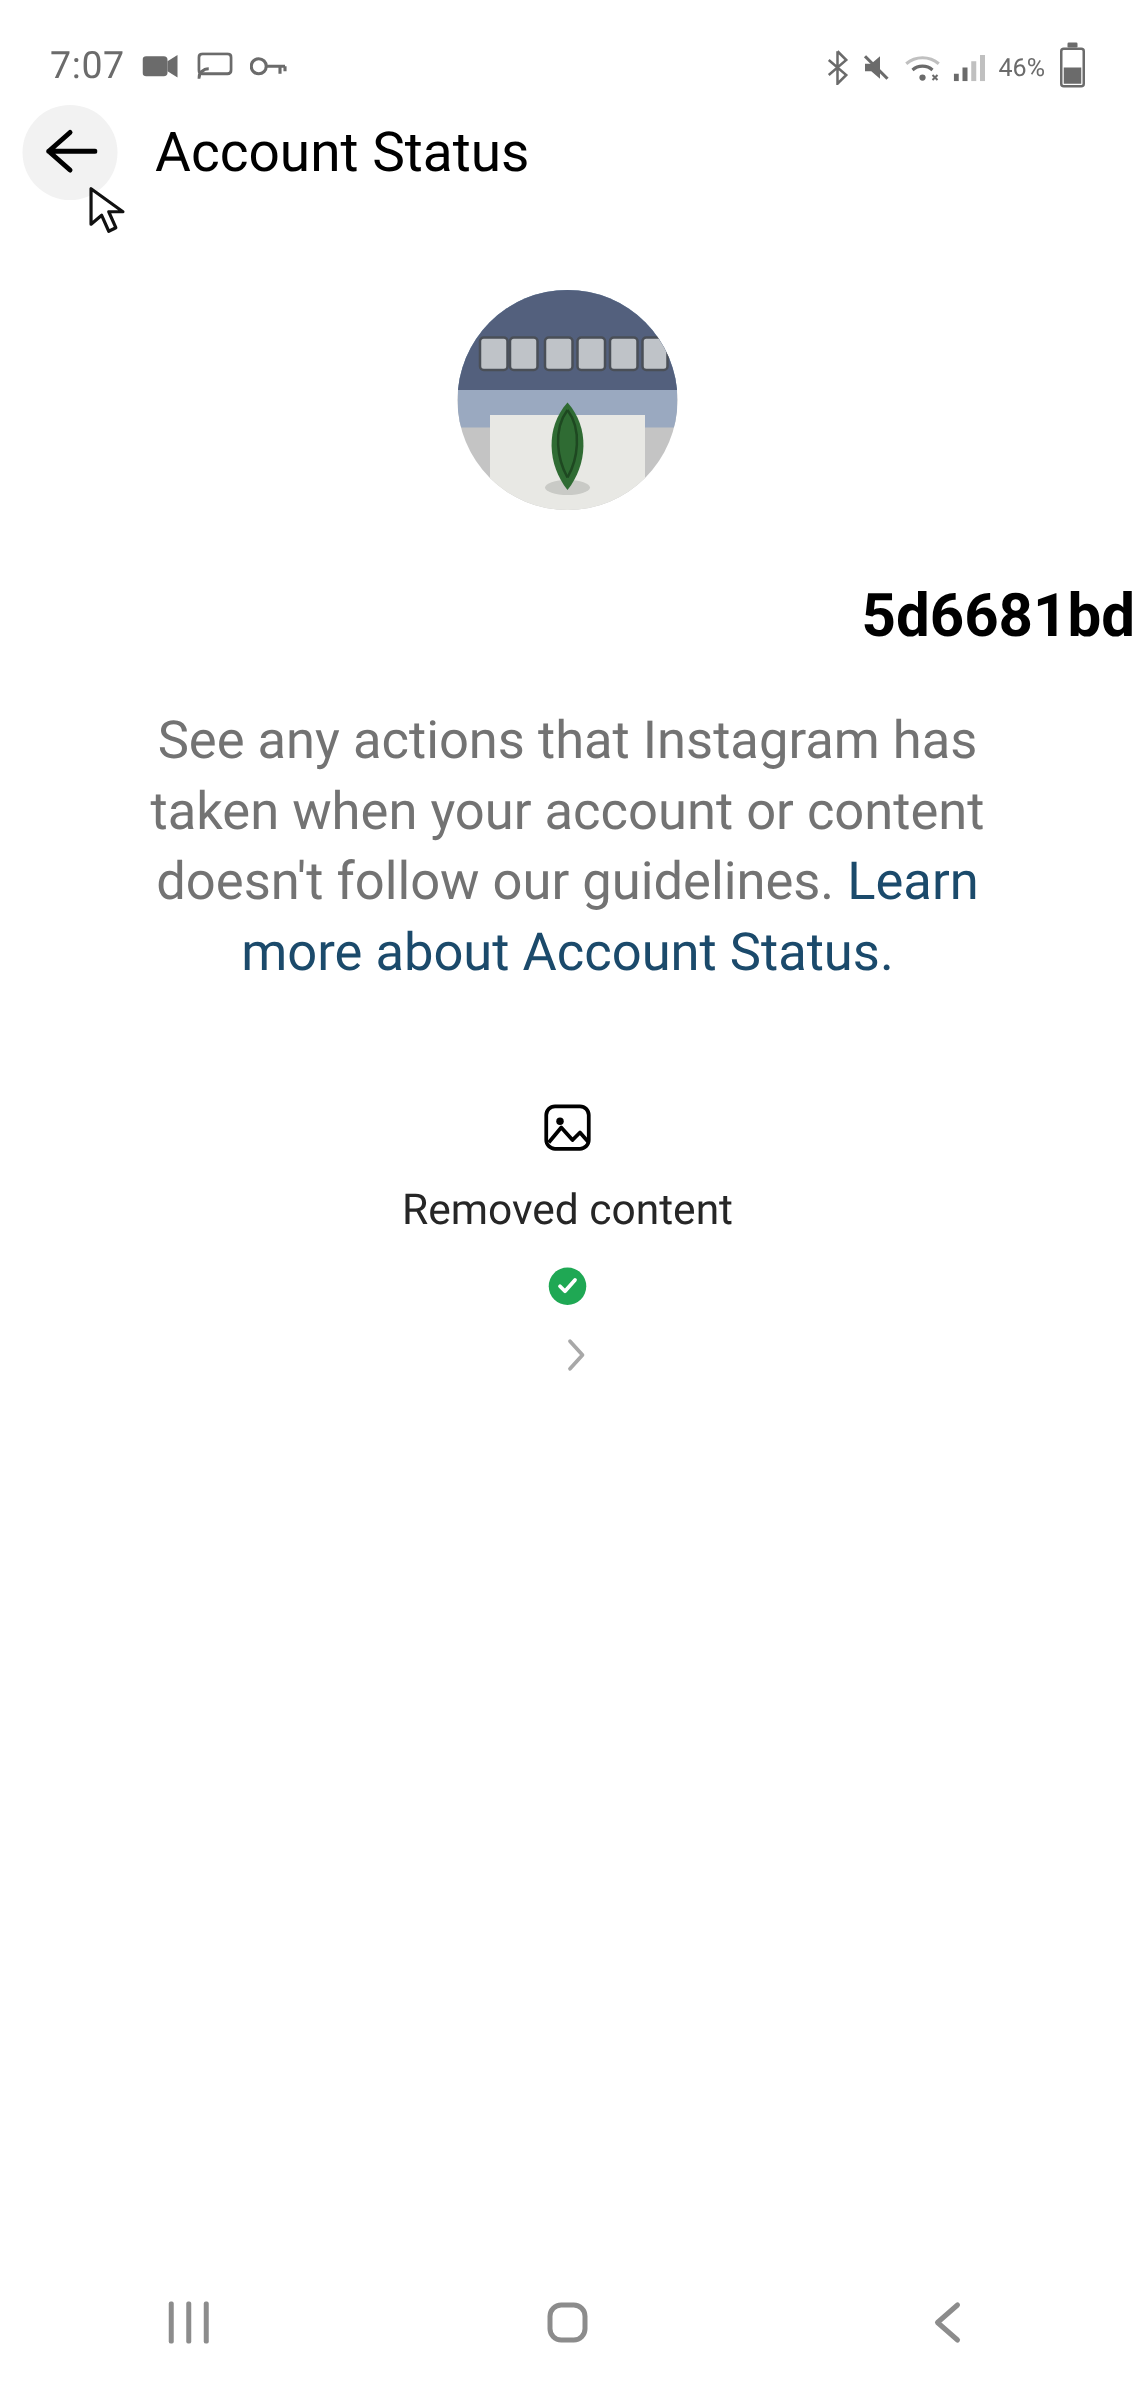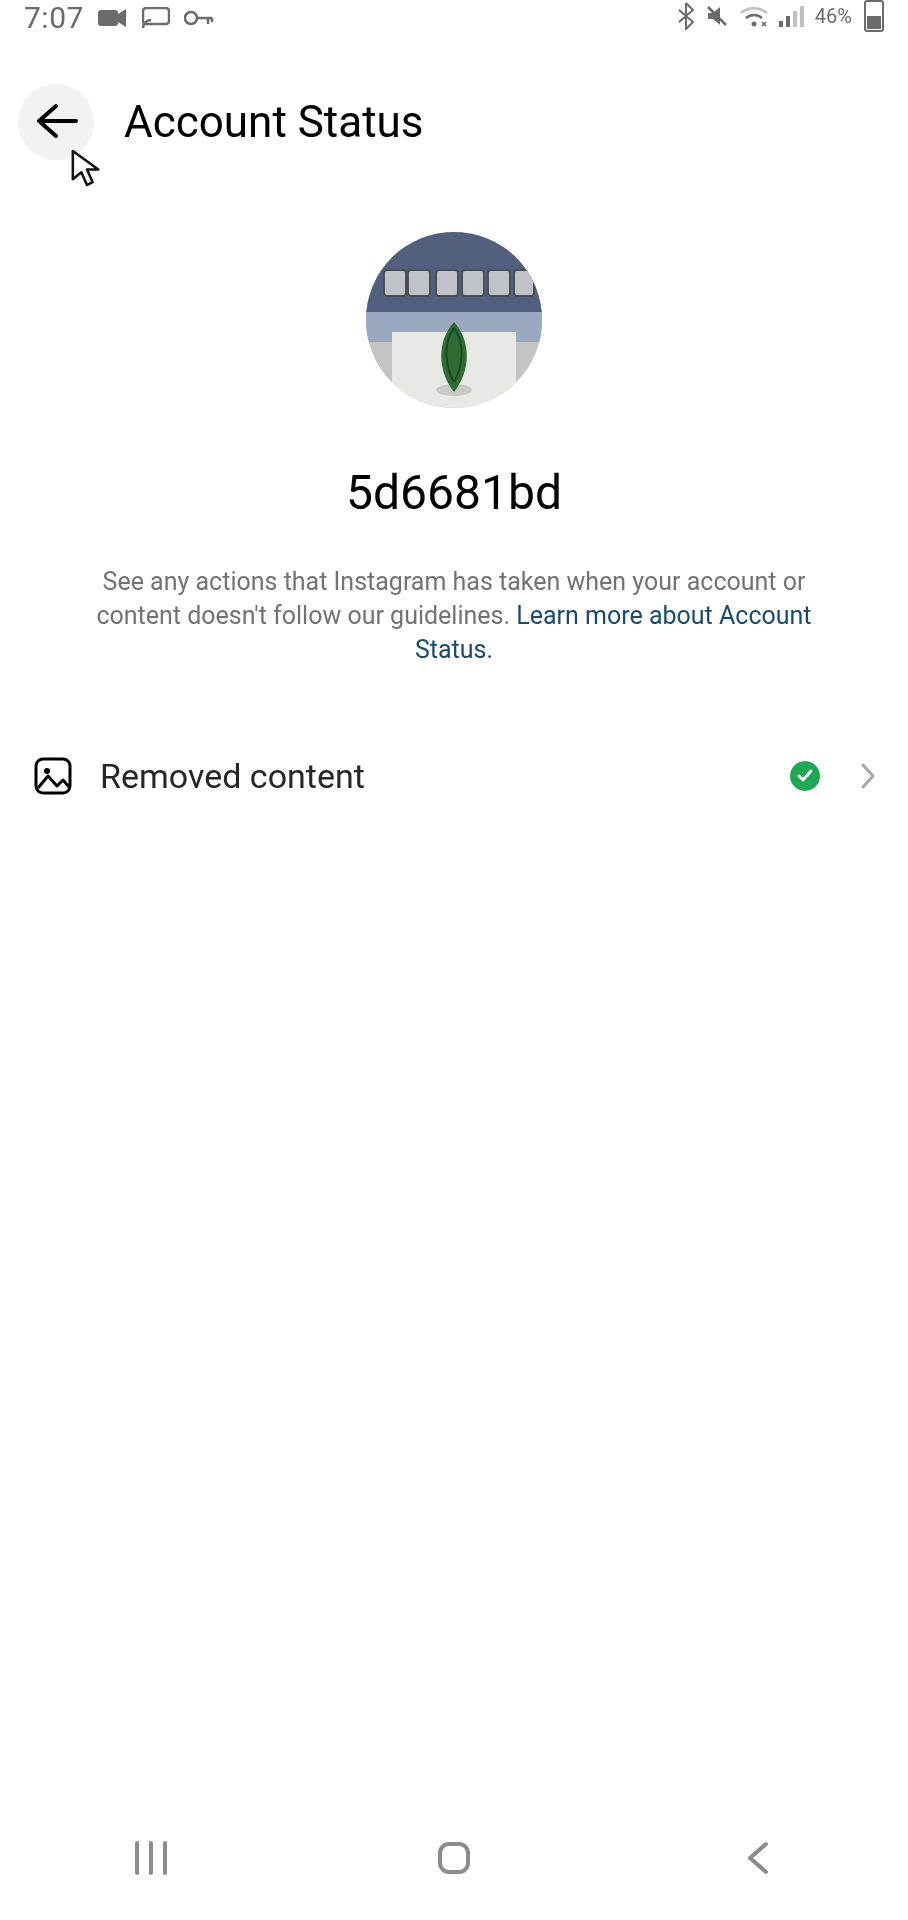--- a/index.html
+++ b/index.html
@@ -10,23 +10,23 @@
     background: #ffffff;
     color: #262626;
     overflow: hidden;
     position: relative;
   }
 
   
   .status-bar {
     height: 70px;
     display: flex;
-    align-items: flex-start;
+    align-items: flex-end;
     justify-content: space-between;
-    padding: 0 24px;
+    padding: 0 40px;
     color: #6b6b6b;
     font-size: 30px;
   }
   .status-left { display: flex; align-items: center; gap: 14px; }
   .status-right { display: flex; align-items: center; gap: 10px; }
   .status-time { font-weight: 400; letter-spacing: 0.5px; }
   .status-icon { display: inline-flex; align-items: center; }
   .battery-pct { font-size: 20px; }
   .battery-shape {
     width: 20px; height: 32px;
@@ -92,47 +92,49 @@
     height: 176px;
     border-radius: 50%;
     margin: 0 auto;
     overflow: hidden;
     background: #c4c4c4;
   }
   .avatar-svg { width: 100%; height: 100%; display: block; }
   .username {
     margin-top: 56px;
     font-size: 48px;
-    font-weight: 400;
+    font-weight: 700;
     color: #000;
+    text-align: right;
   }
   .description {
     margin: 44px auto 0;
     width: 82%;
-    font-size: 25px;
+    font-size: 42px;
     line-height: 1.35;
     color: #737373;
     text-align: center;
   }
   .description .link {
     color: #1b4a6b;
     cursor: pointer;
   }
 
   
   .list {
     margin-top: 68px;
     padding: 0 32px;
   }
   .list-item {
     display: flex;
     align-items: center;
     padding: 22px 0;
     gap: 26px;
     cursor: pointer;
+    flex-direction: column;
   }
   .li-icon {
     width: 42px;
     display: flex;
     align-items: center;
     justify-content: center;
   }
   .li-label {
     flex: 1;
     font-size: 34px;

